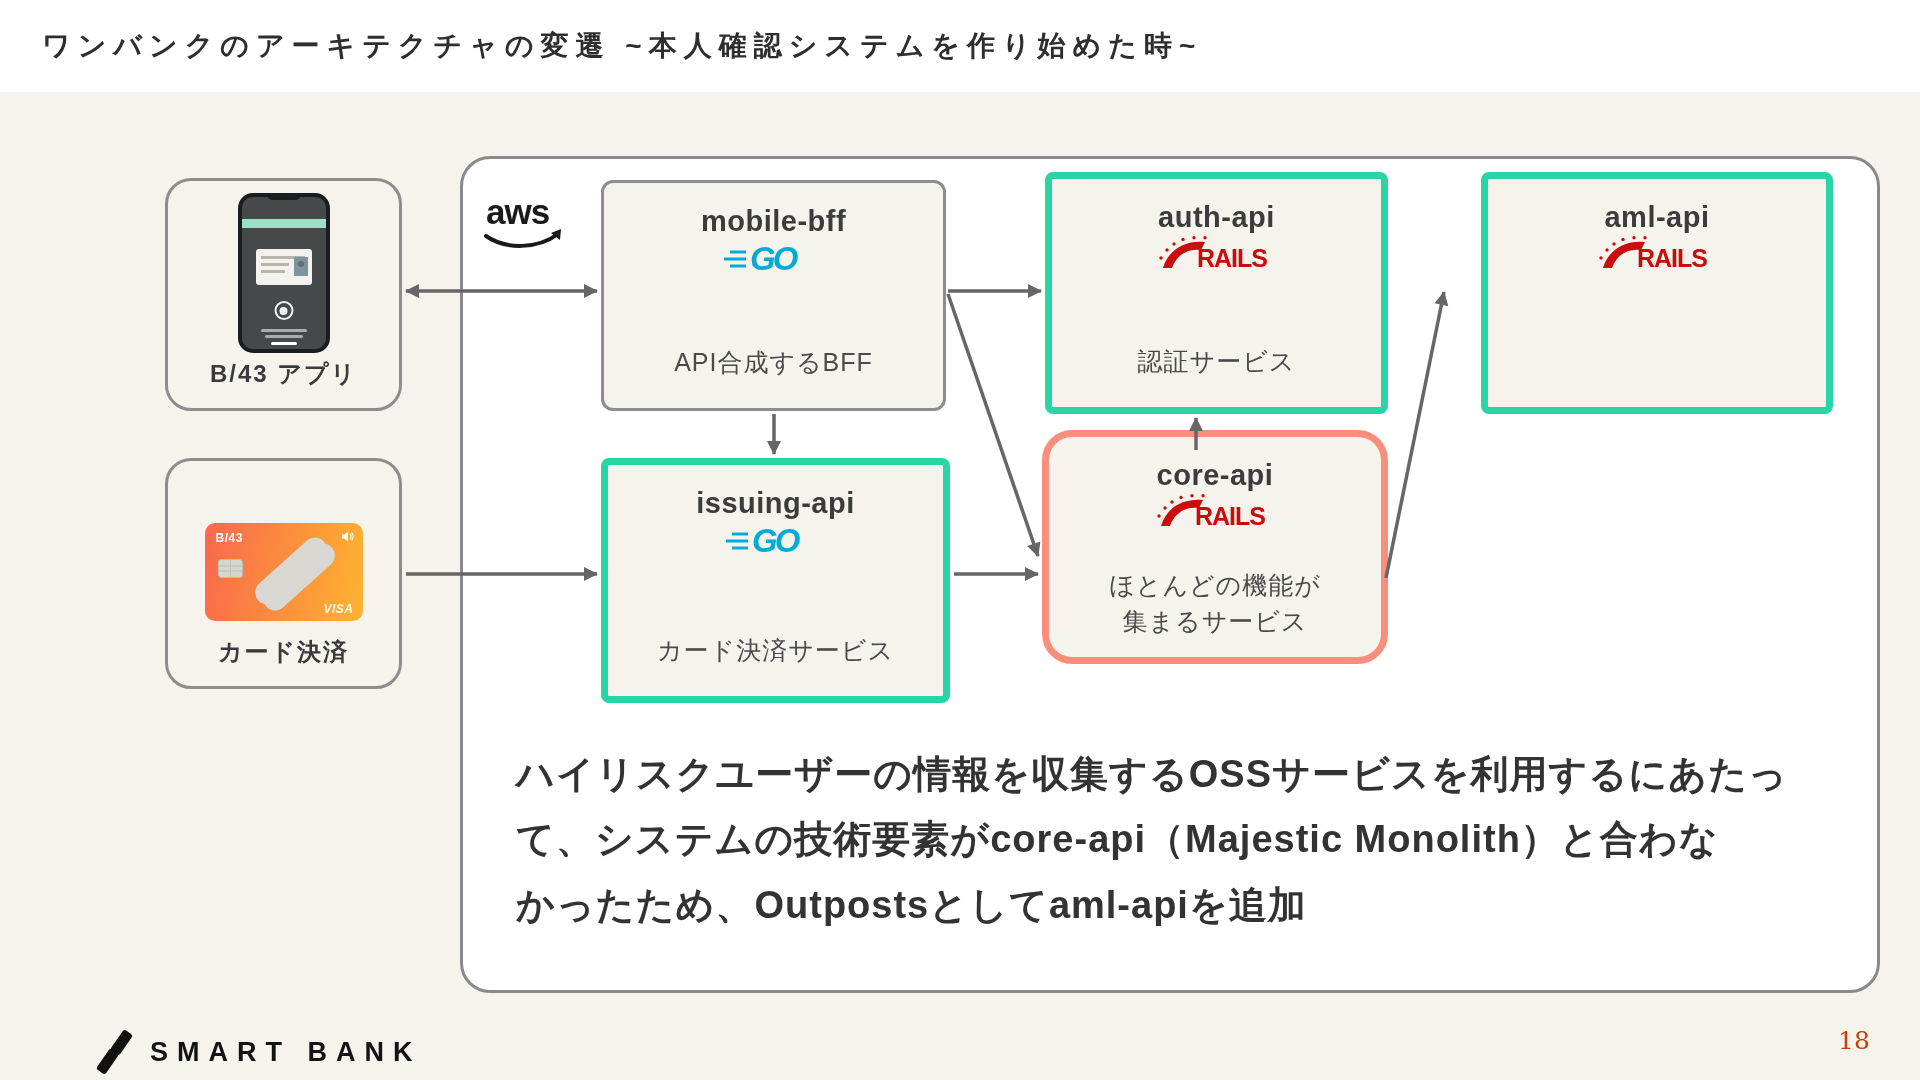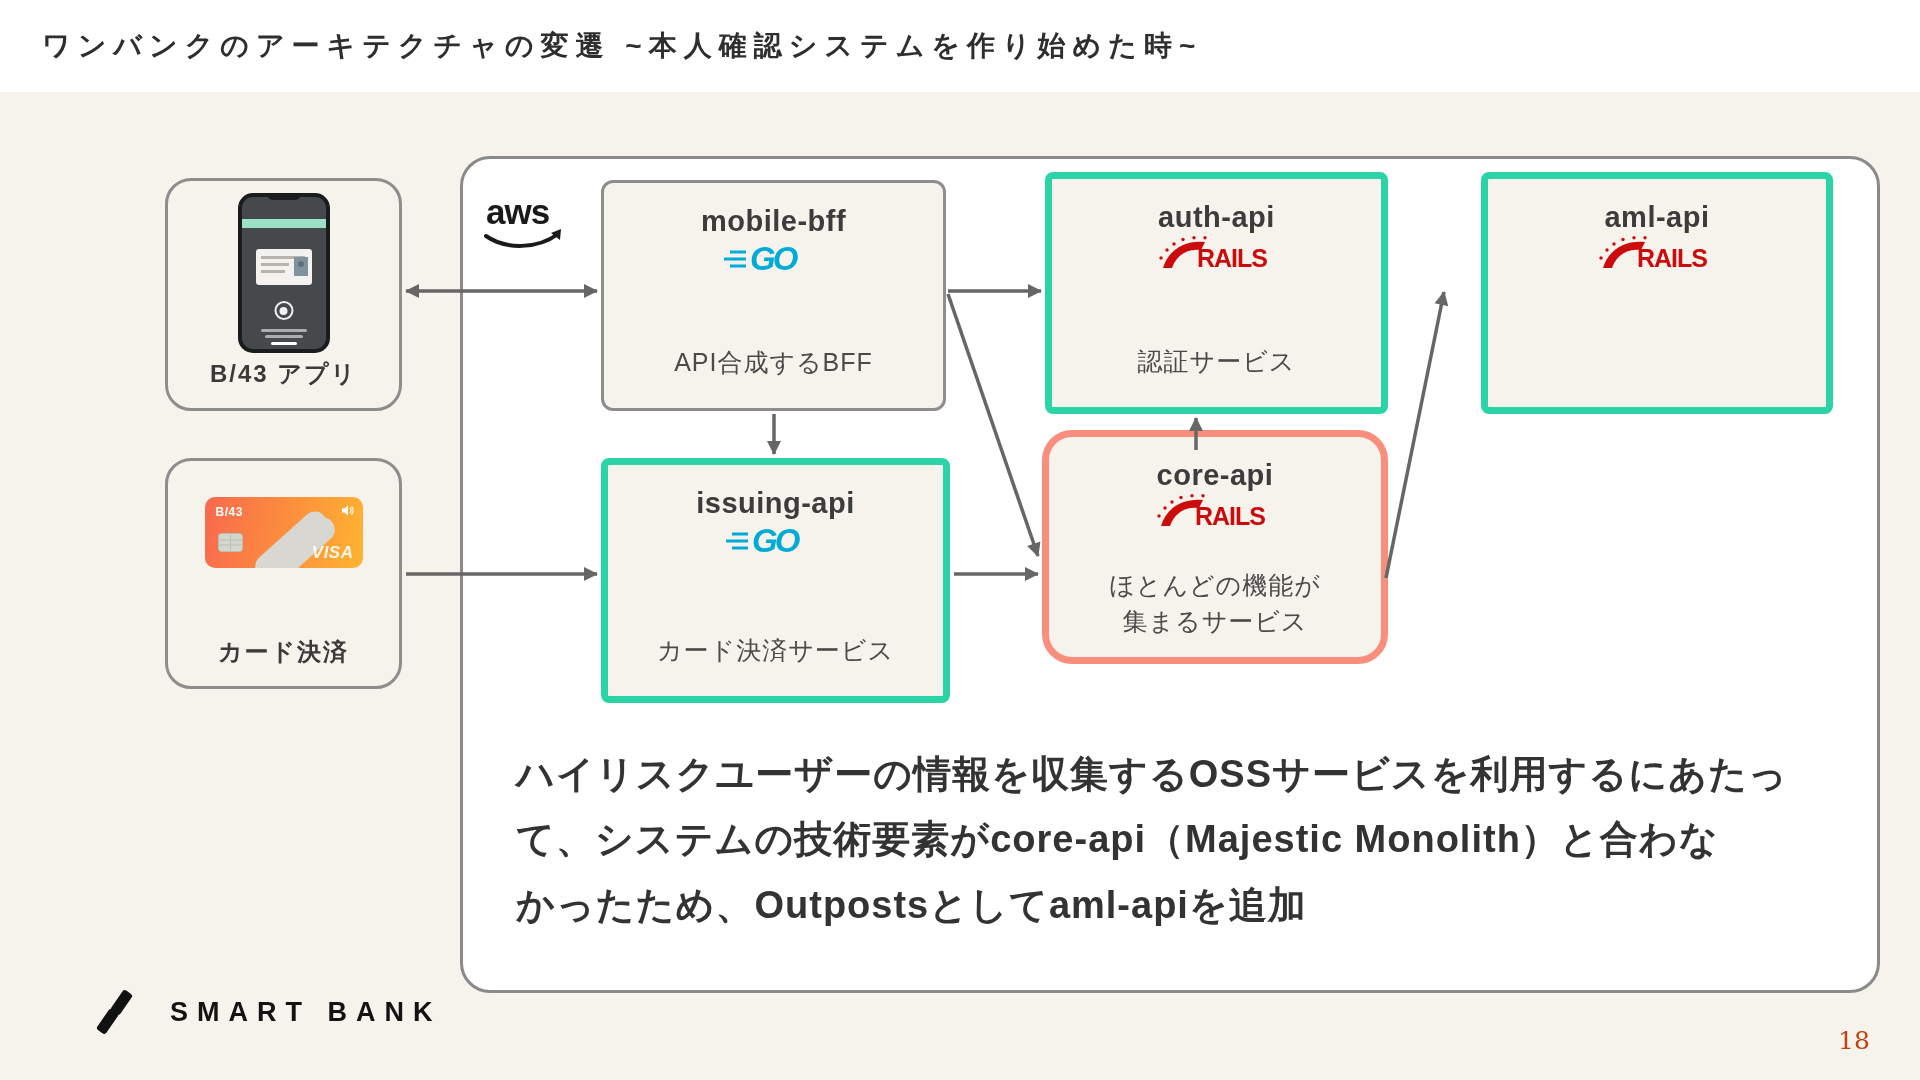--- a/index.html
+++ b/index.html
@@ -63,31 +63,31 @@
   .phone .shutter{position:absolute;left:50%;top:104px;transform:translateX(-50%);width:19px;height:19px;
     border:2.5px solid #f0f0f0;border-radius:50%;box-sizing:border-box}
   .phone .shutter::after{content:"";position:absolute;left:50%;top:50%;transform:translate(-50%,-50%);
     width:8px;height:8px;background:#f0f0f0;border-radius:50%}
   .phone .cap1,.phone .cap2{position:absolute;left:50%;transform:translateX(-50%);height:3px;background:#ffffff;opacity:.55;border-radius:2px}
   .phone .cap1{top:132px;width:46px}
   .phone .cap2{top:138px;width:38px}
   .phone .homebar{position:absolute;left:50%;bottom:4px;transform:translateX(-50%);width:26px;height:3px;background:#fff;border-radius:2px}
 
   
-  .bcard{width:158px;height:71px;border-radius:10px;margin-top:36px;position:relative;overflow:hidden;
+  .bcard{width:158px;height:98px;border-radius:10px;margin-top:62px;position:relative;overflow:hidden;
     background:linear-gradient(100deg,#f9684f 0%,#fb8a3e 45%,#ffb431 100%)}
   .bcard .cbrand{position:absolute;left:11px;top:8px;color:#fff;font-size:12px;font-weight:700;letter-spacing:.5px}
   .bcard .chip{position:absolute;left:13px;top:36px}
   .bcard .band,.bcard .band2{position:absolute;width:88px;height:24px;border-radius:13px;background:#d8d7d1;transform:rotate(-42deg)}
   .bcard .band{left:42px;top:36px}
   .bcard .band2{left:50px;top:42px}
-  .bcard .cnet{position:absolute;right:9px;bottom:5px;color:#fff;font-size:17px;font-weight:800;font-style:italic;letter-spacing:.5px;opacity:.9}
+  .bcard .cnet{position:absolute;right:9px;bottom:5px;color:#fff;font-size:12px;font-weight:800;font-style:italic;letter-spacing:.5px;opacity:.9}
   .bcard .spk{position:absolute;right:9px;top:7px}
 
-  .brand{position:absolute;left:94px;top:988px;display:flex;align-items:center;gap:32px;z-index:8}
+  .brand{position:absolute;left:94px;top:1028px;display:flex;align-items:center;gap:12px;z-index:8}
   .brand-text{font-size:27px;font-weight:800;letter-spacing:9px;color:#131313}
   .pagenum{position:absolute;left:1838px;top:1026px;font-size:25px;color:#c2410c;z-index:8;
     font-family:"DejaVu Serif","Liberation Serif",serif}
 </style>
 </head>
 <body>
 
 <div class="titlebar">
   <div class="title">ワンバンクのアーキテクチャの変遷 ~本人確認システムを作り始めた時~</div>
 </div>

